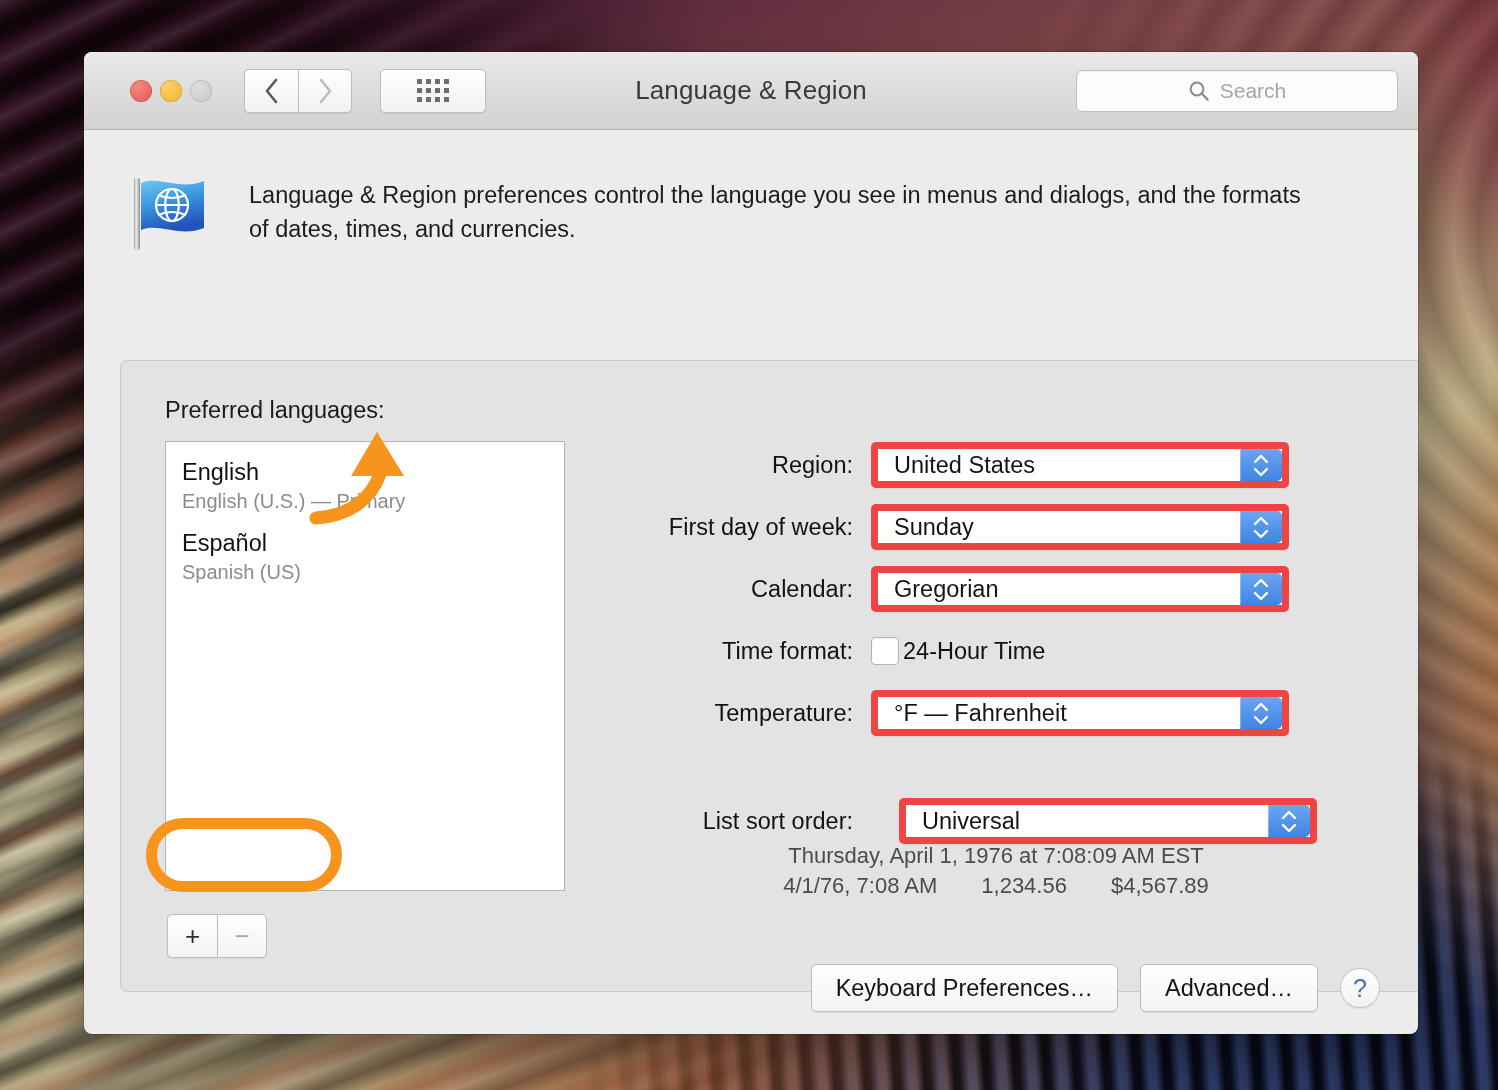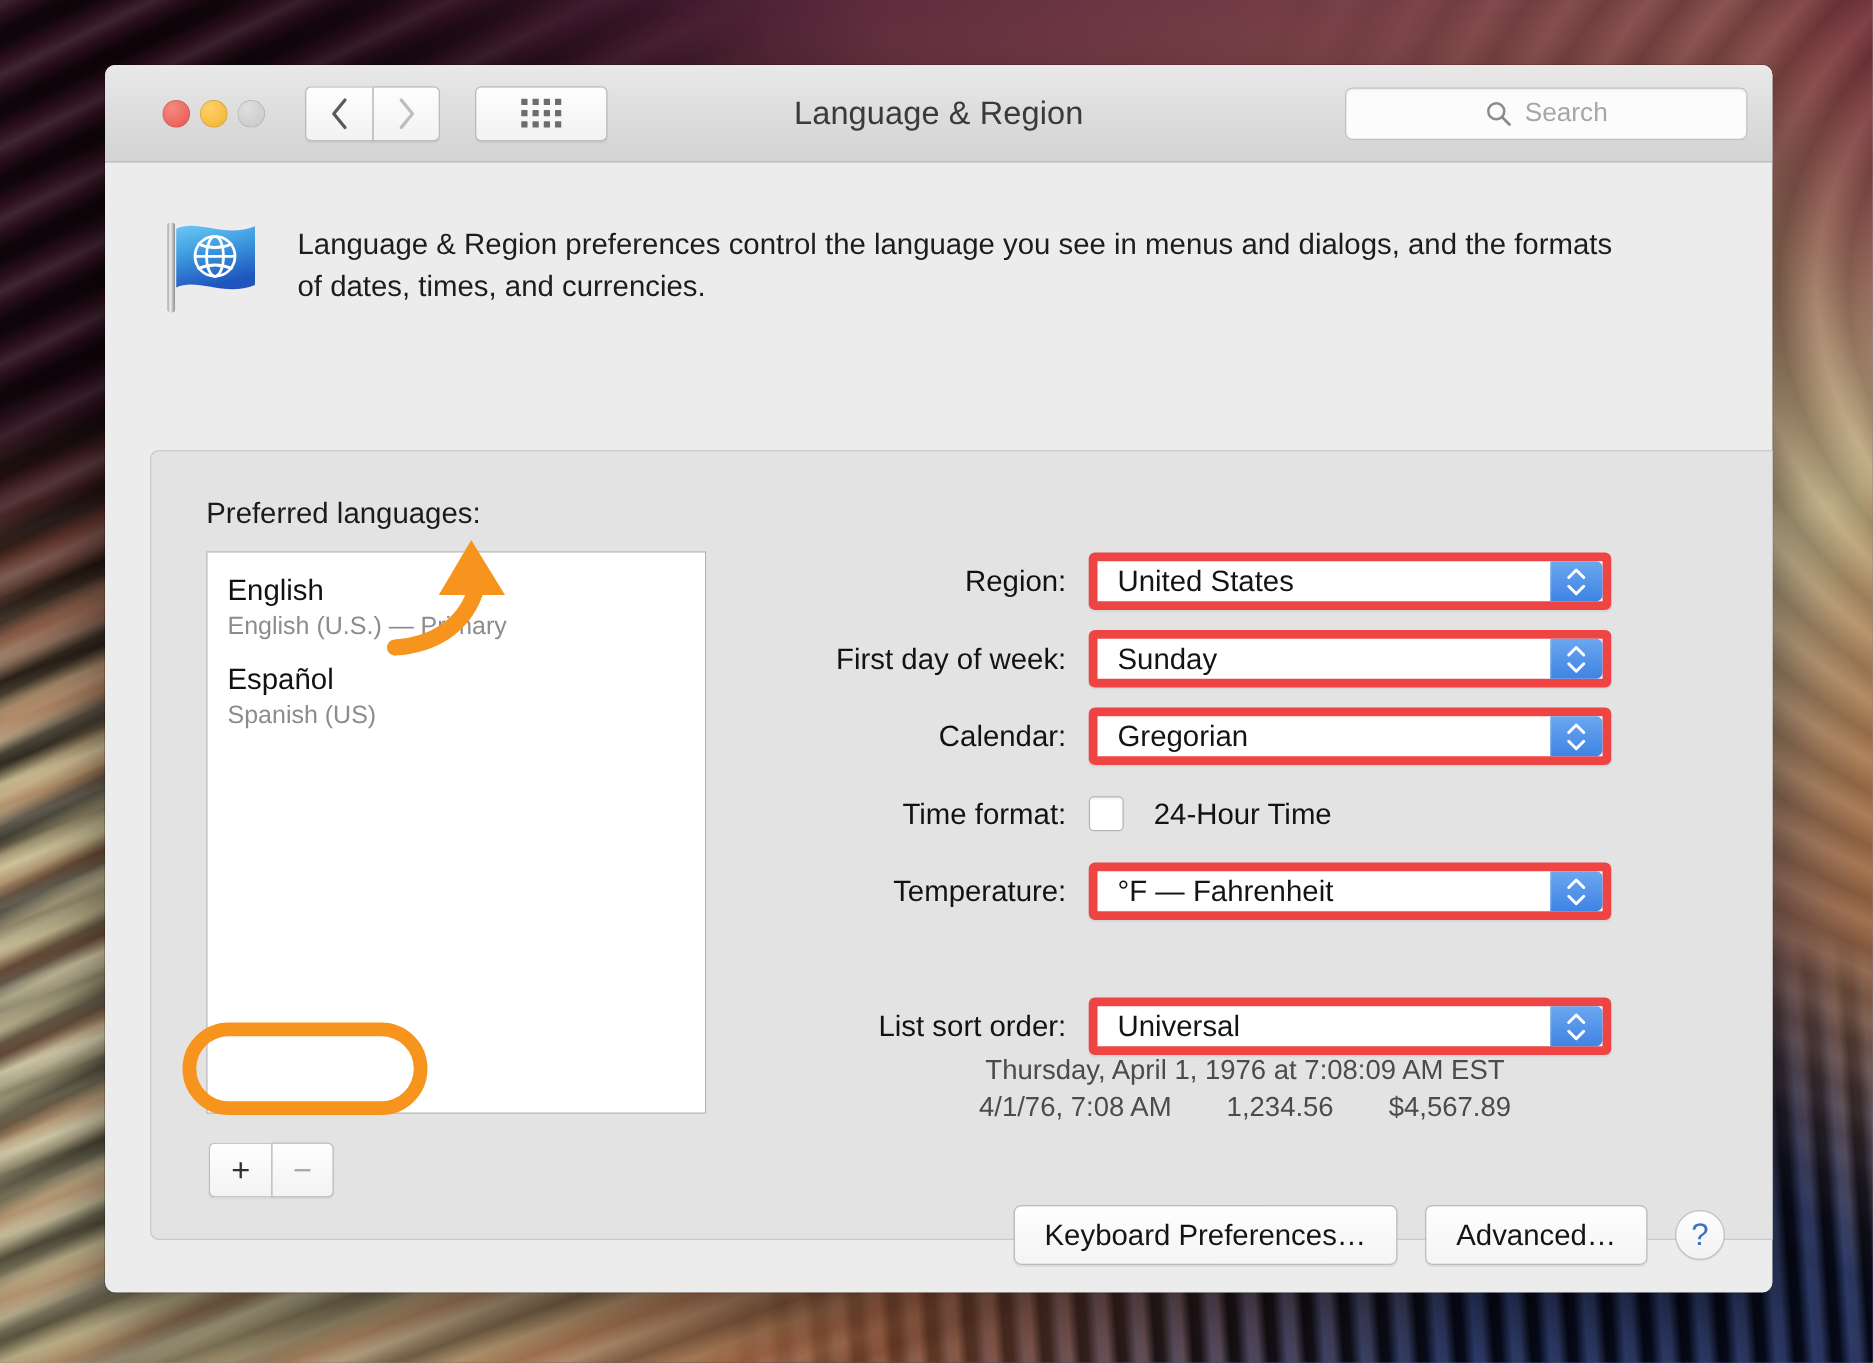--- a/index.html
+++ b/index.html
@@ -163,21 +163,21 @@
     border: 1px solid #c0c0c0;
     box-shadow: inset 0 1px 2px rgba(0,0,0,0.06);
     display: flex; align-items: center; justify-content: center;
     gap: 10px;
   }
   .search-ph { font-size: 21px; color: #a6a6a6; }
 
   
   .win-body { flex: 1; position: relative; padding: 0 38px; }
 
-  .intro { display: flex; gap: 26px; padding: 42px 0 0 6px; align-items: flex-start; }
+  .intro { display: flex; gap: 37px; padding: 42px 0 0 6px; align-items: flex-start; }
   .flag-icon { flex: 0 0 auto; width: 84px; height: 84px; }
   .intro-text {
     font-size: 23.5px;
     line-height: 34px;
     color: #1c1c1c;
     padding-top: 6px;
     max-width: 1060px;
   }
 
   .groupbox {
@@ -223,21 +223,21 @@
     font-size: 26px;
     color: #2e2e2e;
     box-shadow: 0 1px 1px rgba(0,0,0,0.06);
   }
   .ar-btn.plus  { border-radius: 5px 0 0 5px; border-right: none; }
   .ar-btn.minus { border-radius: 0 5px 5px 0; color: #a9a9a9; }
 
   
   .form { position: absolute; left: 500px; top: 80px; width: 730px; }
   .frow { display: flex; align-items: center; margin-bottom: 14px; height: 48px; }
-  .frow.gap-lg { margin-top: 60px; }
+  .frow.gap-lg { margin-top: 60px; gap: 28px; }
   .flabel {
     width: 250px;
     text-align: right;
     padding-right: 18px;
     font-size: 23.5px;
     color: #121212;
   }
   .popup {
     position: relative;
     width: 418px; height: 46px;
@@ -255,21 +255,21 @@
     right: 0; top: 0;
     width: 42px; height: 100%;
     border-radius: 0 5px 5px 0;
     background: linear-gradient(180deg, #6ba7ef 0%, #3f84e4 100%);
     display: flex; flex-direction: column;
     align-items: center; justify-content: center;
     gap: 3px;
     box-shadow: inset 1px 0 0 rgba(255,255,255,0.3);
   }
 
-  .checkrow { display: flex; align-items: center; gap: 24px; justify-content: space-between; }
+  .checkrow { display: flex; align-items: center; gap: 4px; justify-content: space-between; }
   .checkbox {
     width: 28px; height: 28px;
     background: #fff;
     border: 1px solid #b4b4b4;
     border-radius: 4px;
     box-shadow: inset 0 1px 2px rgba(0,0,0,0.07);
   }
   .checklabel { font-size: 23.5px; color: #121212; }
 
   .samples {

